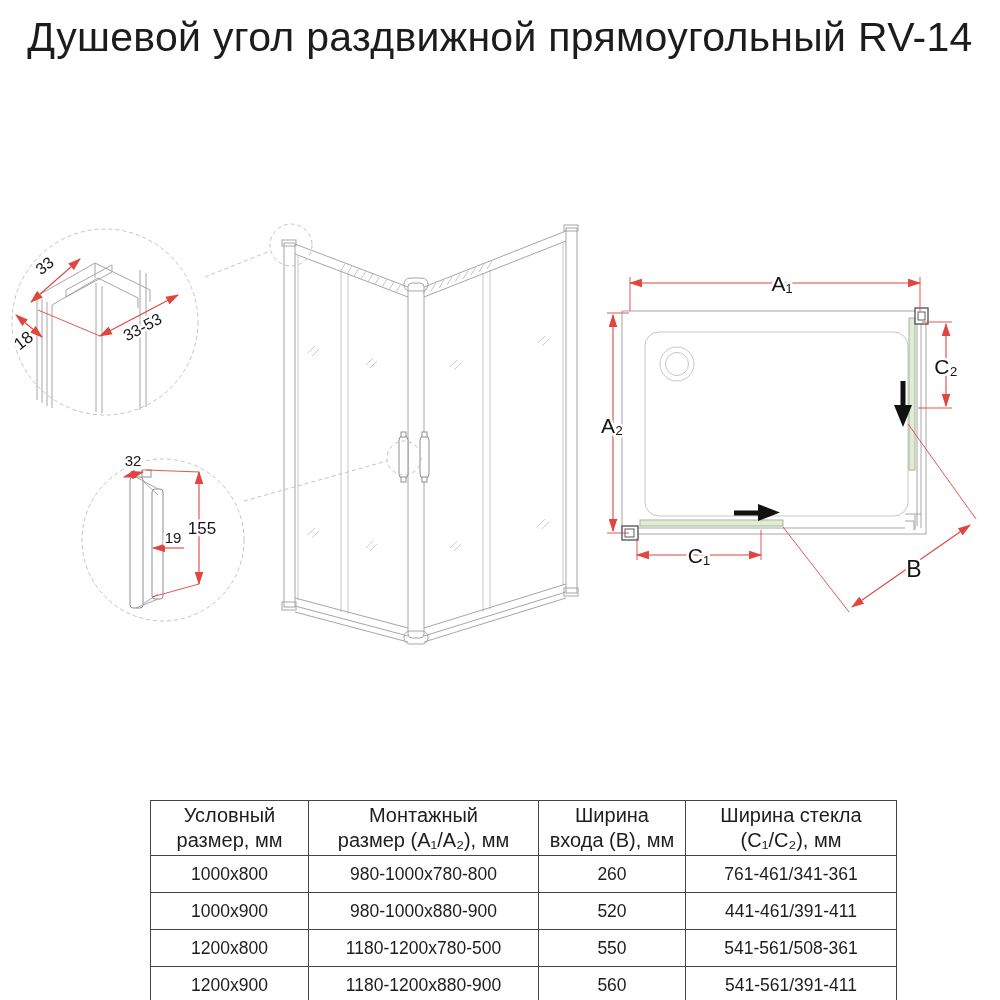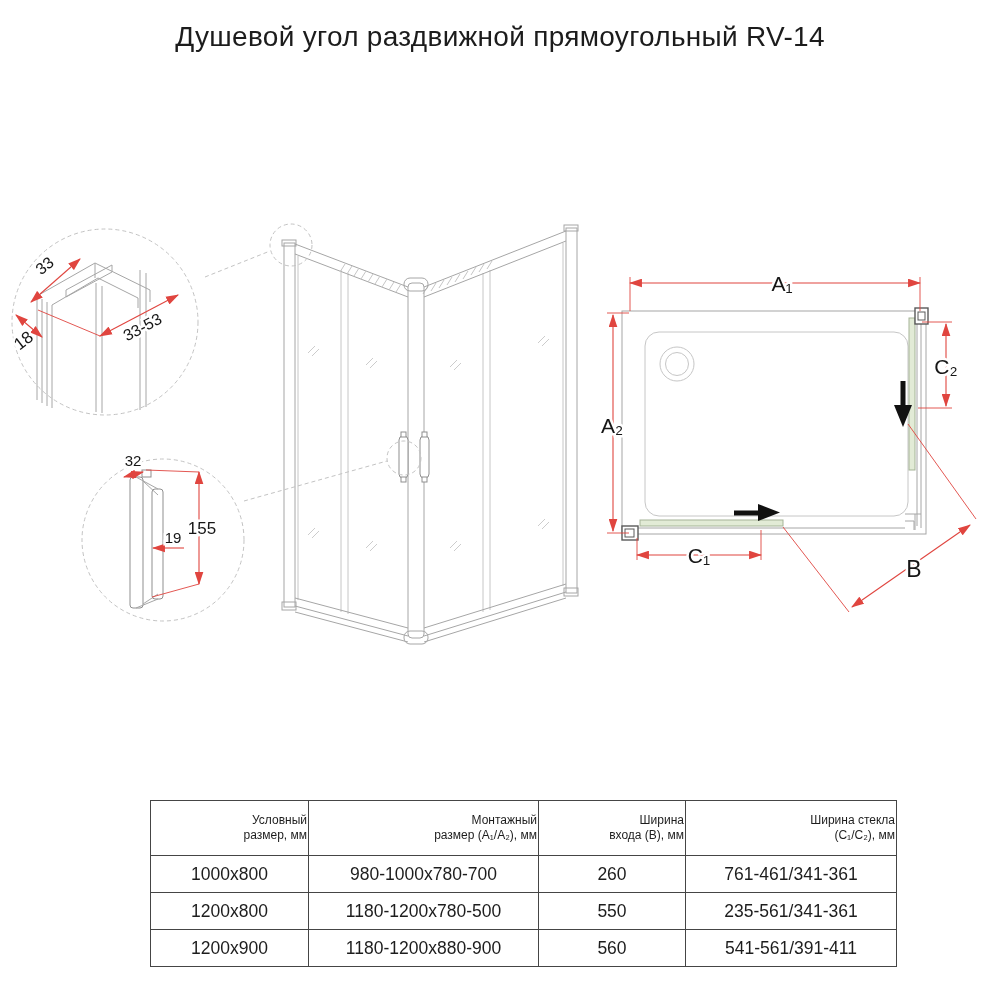--- a/index.html
+++ b/index.html
@@ -1,36 +1,36 @@
 <!DOCTYPE html>
 <html><head>
 <meta charset="utf-8">
 <style>
   html,body{margin:0;padding:0;background:#ffffff;}
   .page{position:relative;width:1000px;height:1000px;background:#fff;overflow:hidden;
         font-family:"Liberation Sans","DejaVu Sans",sans-serif;color:#1d1d1d;}
   .title{position:absolute;top:16px;left:0;width:1000px;text-align:center;
-         font-size:28px;font-weight:400;line-height:42px;color:#1c1c1c;letter-spacing:.3px;}
+         font-size:41px;font-weight:400;line-height:42px;color:#1c1c1c;letter-spacing:.3px;}
   svg.schematic{position:absolute;left:0;top:0;width:1000px;height:1000px;}
   svg .thin{stroke:#a6a6a6;stroke-width:1;fill:none;}
   svg .lighter{stroke:#c6c6c6;stroke-width:1;fill:none;}
   svg .dark{stroke:#5a5a5a;stroke-width:1.4;fill:#ffffff;}
   svg .darkin{stroke:#5a5a5a;stroke-width:1;fill:none;}
   svg .dashed{stroke:#c3c3c3;stroke-width:1;fill:none;stroke-dasharray:4 3;}
   svg .dim{stroke:#e0453f;stroke-width:1.1;fill:none;}
   svg .dimthin{stroke:#e0453f;stroke-width:0.9;fill:none;}
   svg .glass{fill:#e2ebd6;stroke:#a5b497;stroke-width:1;}
   svg .blk{fill:#111111;stroke:none;}
   svg text.lbl{fill:#161616;paint-order:stroke;stroke:#ffffff;stroke-width:5px;
                font-family:"Liberation Sans","DejaVu Sans",sans-serif;}
   .spec-table{position:absolute;left:150px;top:800px;width:746px;border-collapse:collapse;
               table-layout:fixed;}
   .spec-table th,.spec-table td{border:1px solid #454545;text-align:center;vertical-align:middle;
               font-weight:400;color:#1d1d1d;background:#fff;}
-  .spec-table th{height:52px;font-size:12px;line-height:1.25;white-space:pre-line;text-align:right;}
+  .spec-table th{height:52px;font-size:20px;line-height:1.25;white-space:pre-line;}
   .spec-table td{height:34px;font-size:17.5px;}
 </style>
 </head>
 <body>
 
 <div class="page">
 
   <div class="title">
     <div>Душевой угол раздвижной прямоугольный RV-14</div>
   </div>
@@ -182,29 +182,35 @@
 размер (A₁/A₂), мм</th>
         <th>Ширина
 входа (B), мм</th>
         <th>Ширина стекла
 (C₁/C₂), мм</th>
       </tr>
     </thead>
     <tbody>
       <tr>
         <td>1000x800</td>
-        <td>980-1000x780-700</td>
+        <td>980-1000x780-800</td>
         <td>260</td>
         <td>761-461/341-361</td>
+      </tr>
+      <tr>
+        <td>1000x900</td>
+        <td>980-1000x880-900</td>
+        <td>520</td>
+        <td>441-461/391-411</td>
       </tr>
       <tr>
         <td>1200x800</td>
         <td>1180-1200x780-500</td>
         <td>550</td>
-        <td>235-561/341-361</td>
+        <td>541-561/508-361</td>
       </tr>
       <tr>
         <td>1200x900</td>
         <td>1180-1200x880-900</td>
         <td>560</td>
         <td>541-561/391-411</td>
       </tr>
     </tbody>
   </table>
 

